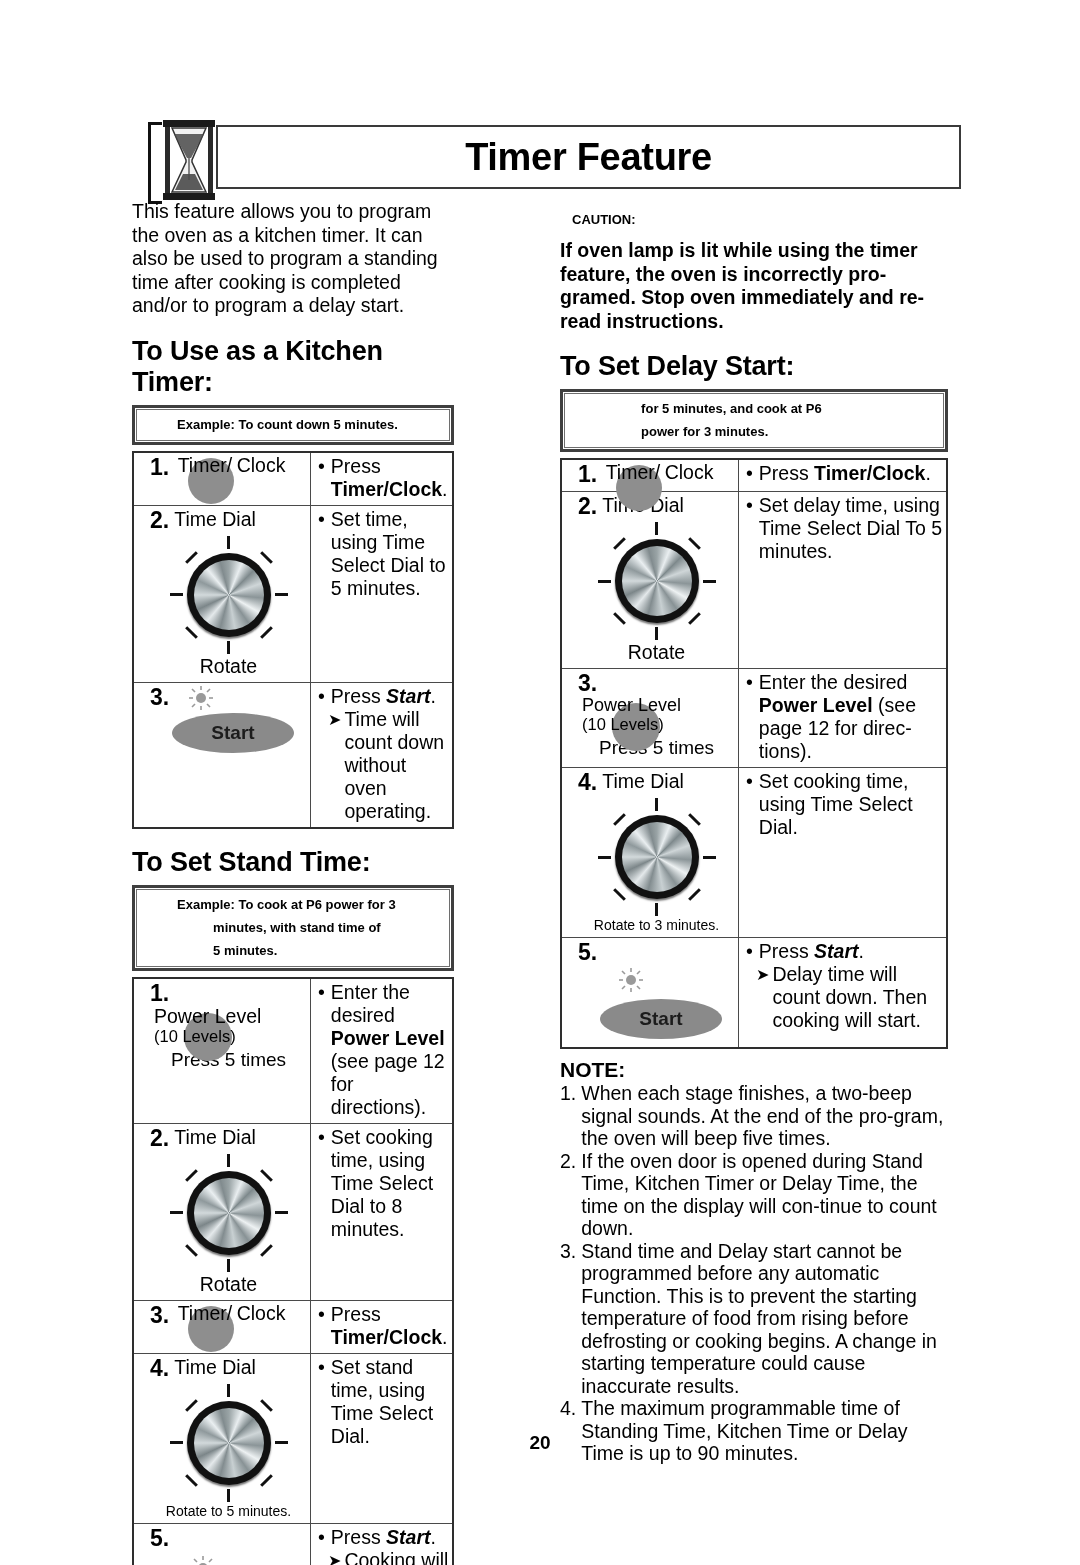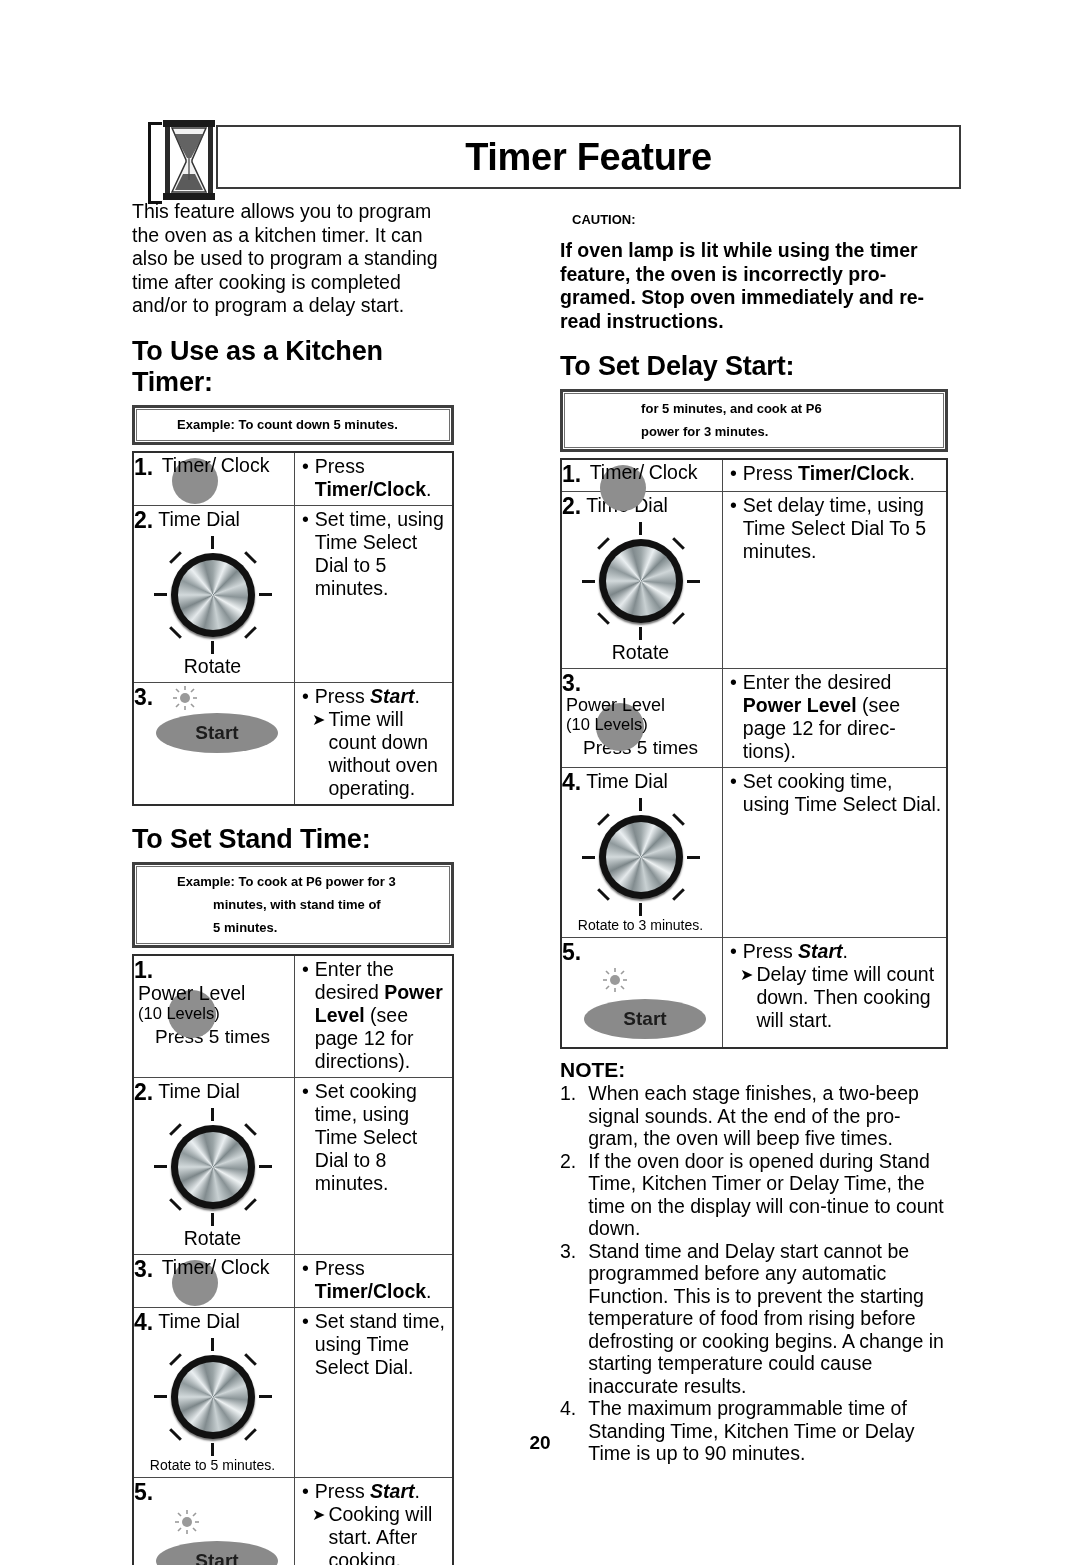--- a/index.html
+++ b/index.html
@@ -124,21 +124,21 @@
   .steps {
     border: 2px solid #2e2e2e;
     border-collapse: collapse;
     width: 100%;
     background: #fff;
     table-layout: fixed;
   }
   .steps td {
     border: 1px solid #4a4a4a;
     vertical-align: top;
-    padding: 2px 3px 4px 0;
+    padding: 2px 3px 4px 16px;
   }
   .steps td.c1 { width: 157px; }
   .steps td.c2 { padding-left: 7px; }
 
   .num {
     font-size: 23px;
     font-weight: bold;
     display: inline-block;
     vertical-align: top;
     line-height: 25px;
@@ -272,21 +272,21 @@
   .note-list { margin: 0; padding: 0; }
   .note-item {
     display: flex;
     font-size: 19.5px;
     line-height: 22.5px;
   }
   .note-item .n {
     flex: 0 0 auto;
     padding-right: 5px;
   }
-  .note-item .t { flex: 1 1 auto; margin-left: 7px; }
+  .note-item .t { flex: 1 1 auto; }
 
   .pagenum {
     position: absolute;
     left: 0; right: 0;
     top: 1432px;
     text-align: center;
     font-size: 19px;
     font-weight: bold;
   }
 </style>

